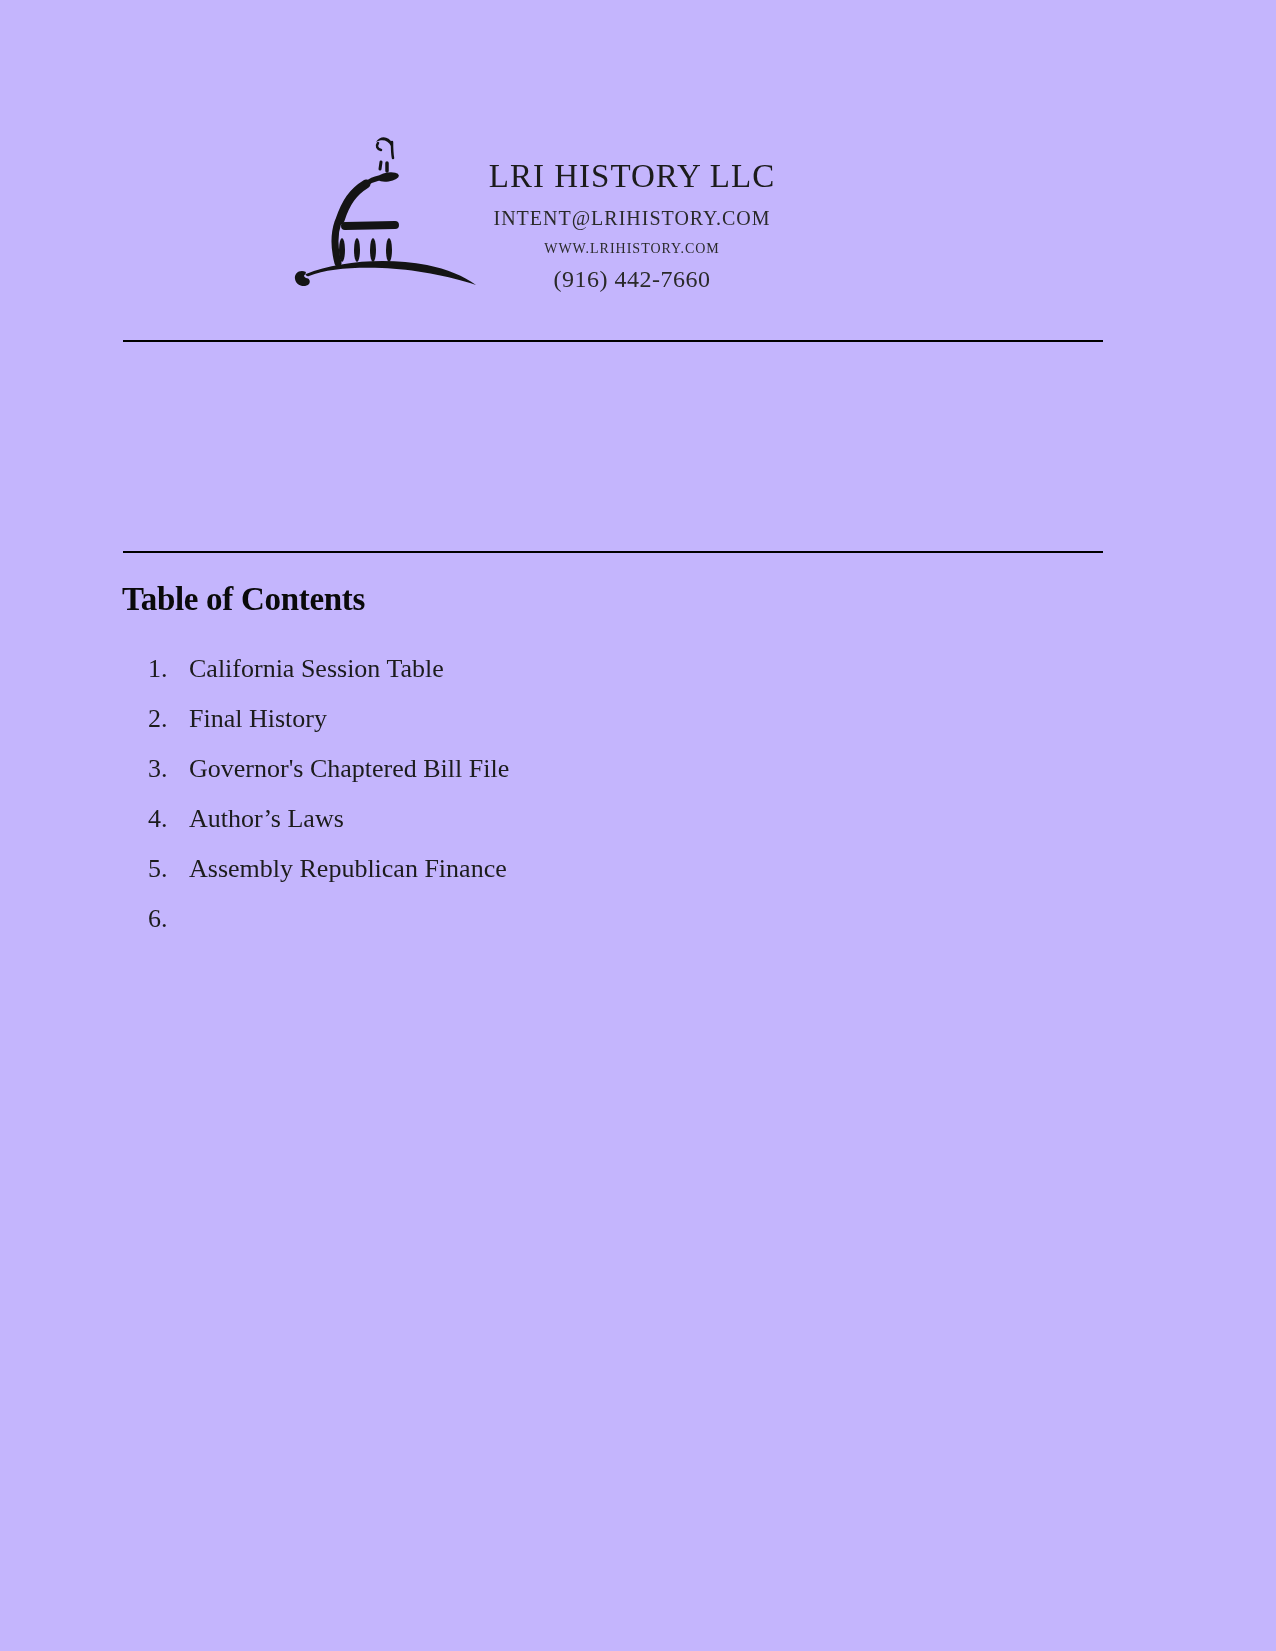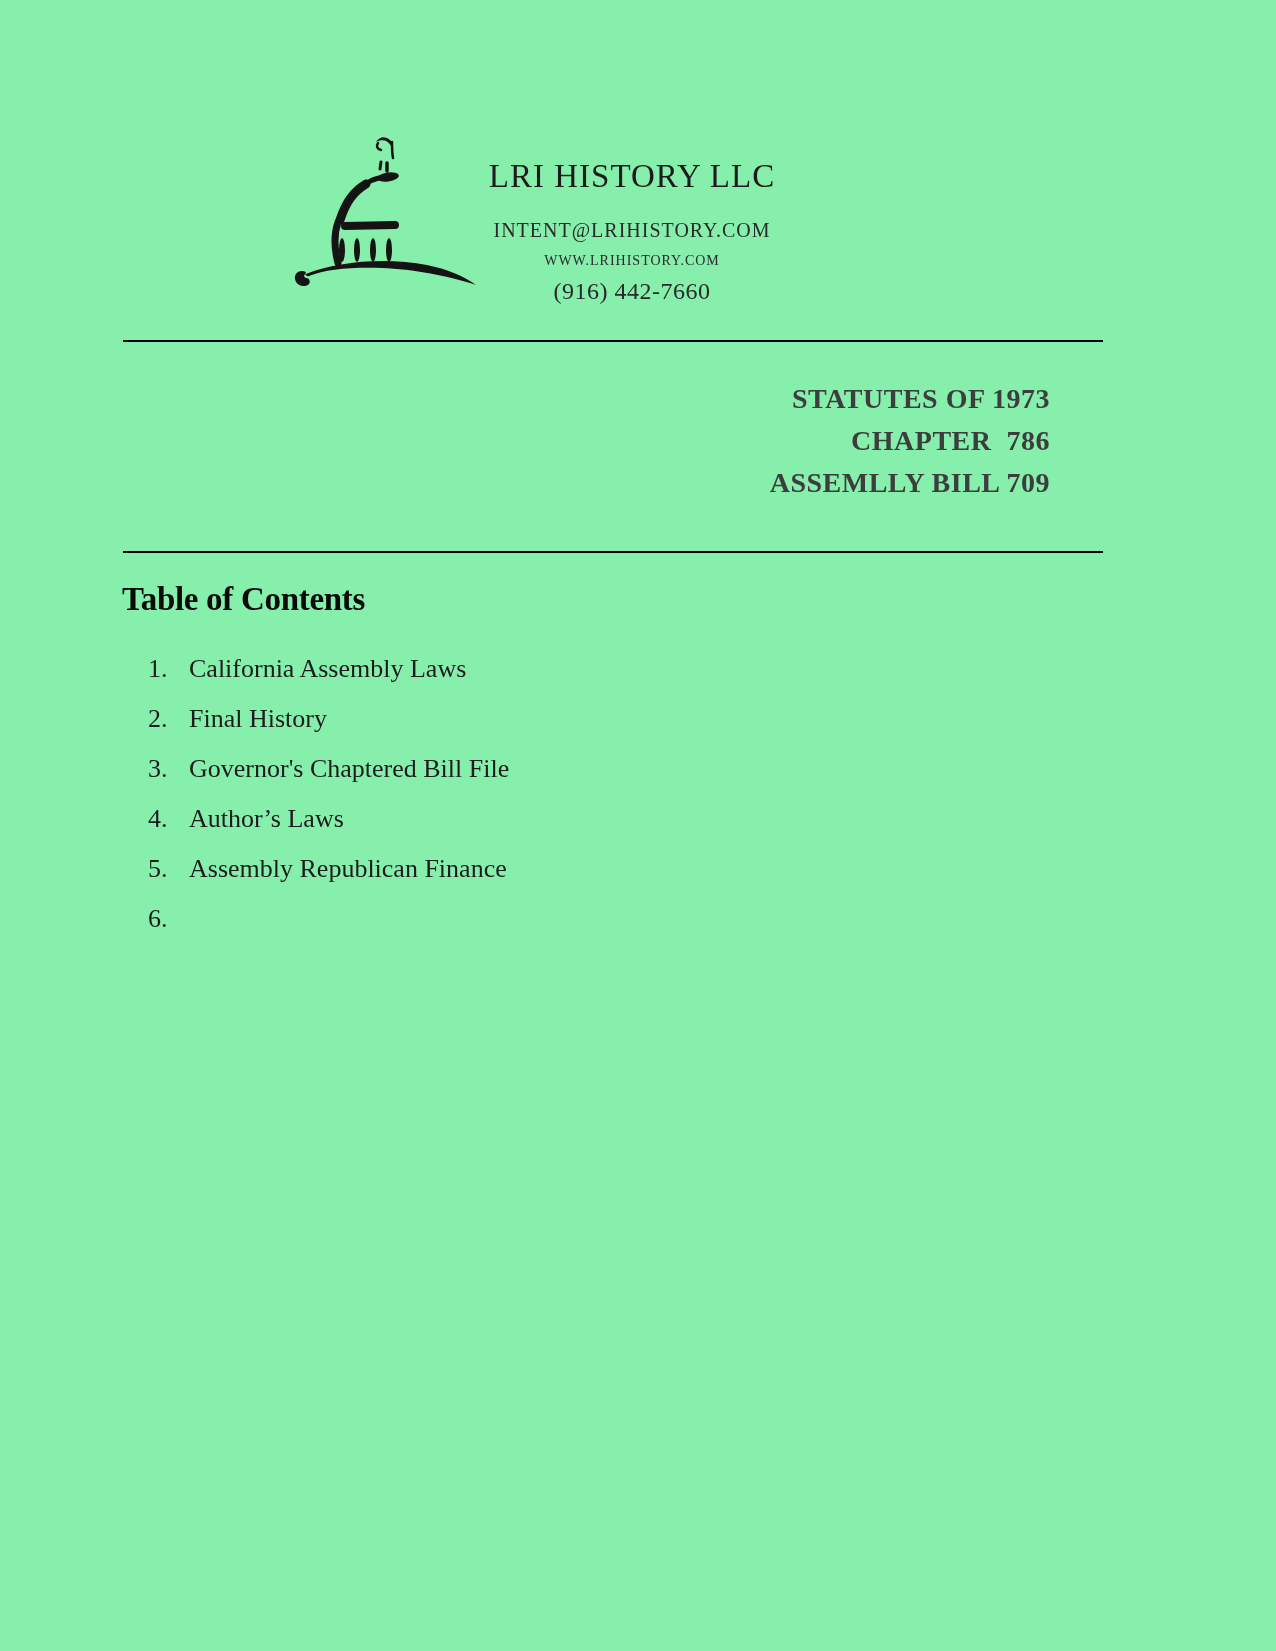--- a/index.html
+++ b/index.html
@@ -5,21 +5,21 @@
   html, body {
     margin: 0;
     padding: 0;
     background: #e8e8e8;
   }
   .page {
     position: relative;
     width: 1276px;
     height: 1651px;
     margin: 0 auto;
-    background: #86efac;
+    background: #c4b5fd;
     font-family: "Liberation Serif", "DejaVu Serif", serif;
     overflow: hidden;
   }
 
   
   .logo-wrap {
     position: absolute;
     left: 292px;
     top: 126px;
     width: 186px;
@@ -35,21 +35,21 @@
     text-align: center;
     color: #1e1e1e;
   }
   .company-name {
     font-size: 33px;
     line-height: 40px;
     letter-spacing: 1px;
     color: #1c1c1c;
   }
   .company-email {
-    margin-top: 18px;
+    margin-top: 6px;
     font-size: 20px;
     line-height: 32px;
     letter-spacing: 1px;
     color: #2a2a2a;
   }
   .company-site {
     font-size: 14px;
     line-height: 30px;
     letter-spacing: 1px;
     color: #2a2a2a;
@@ -167,32 +167,27 @@
   <div class="header-text">
     <div class="company-name">LRI HISTORY LLC</div>
     <div class="company-email">INTENT@LRIHISTORY.COM</div>
     <div class="company-site">WWW.LRIHISTORY.COM</div>
     <div class="company-phone">(916) 442-7660</div>
   </div>
 
   <div class="rule rule-top"></div>
   <div class="rule rule-bottom"></div>
 
-  <div class="case-block">
-    <div class="case-line">STATUTES OF 1973</div>
-    <div class="case-line">CHAPTER  786</div>
-    <div class="case-line">ASSEMLLY BILL 709</div>
-  </div>
 
   <div class="toc-title">Table of Contents</div>
 
   <div class="toc-list">
     <div class="toc-row">
       <div class="toc-num">1.</div>
-      <div class="toc-label">California Assembly Laws</div>
+      <div class="toc-label">California Session Table</div>
     </div>
     <div class="toc-row">
       <div class="toc-num">2.</div>
       <div class="toc-label">Final History</div>
     </div>
     <div class="toc-row">
       <div class="toc-num">3.</div>
       <div class="toc-label">Governor's Chaptered Bill File</div>
     </div>
     <div class="toc-row">

